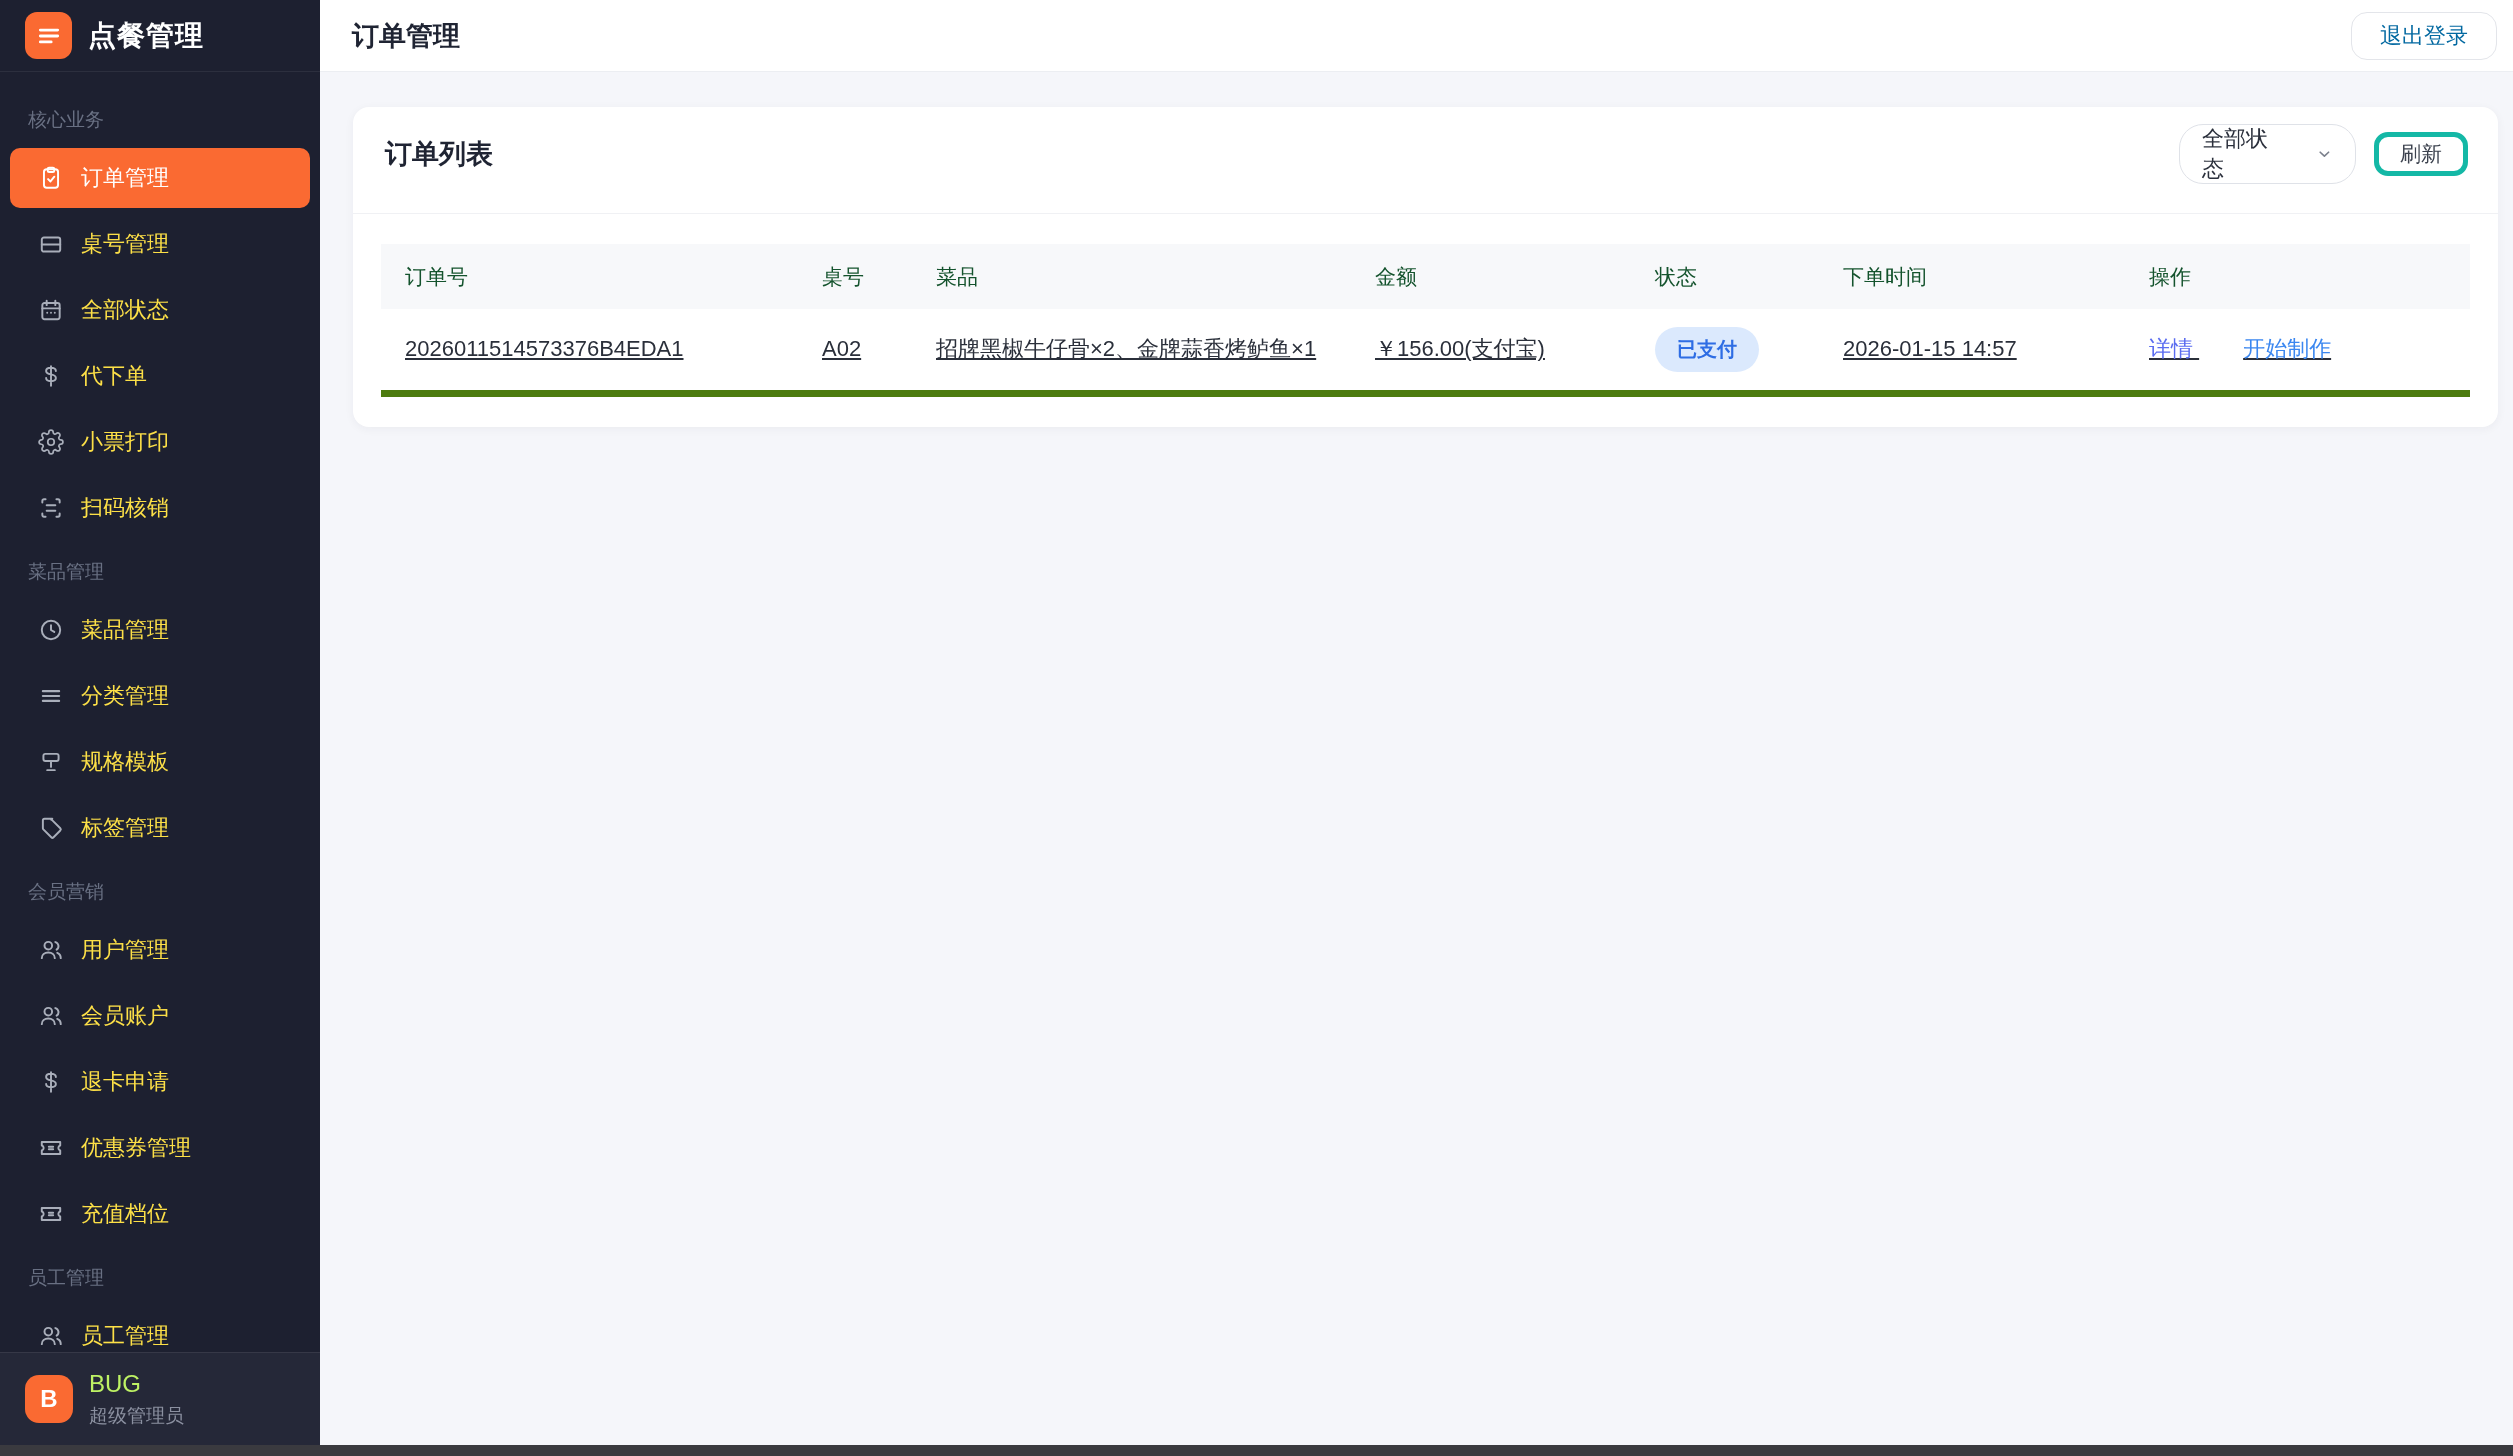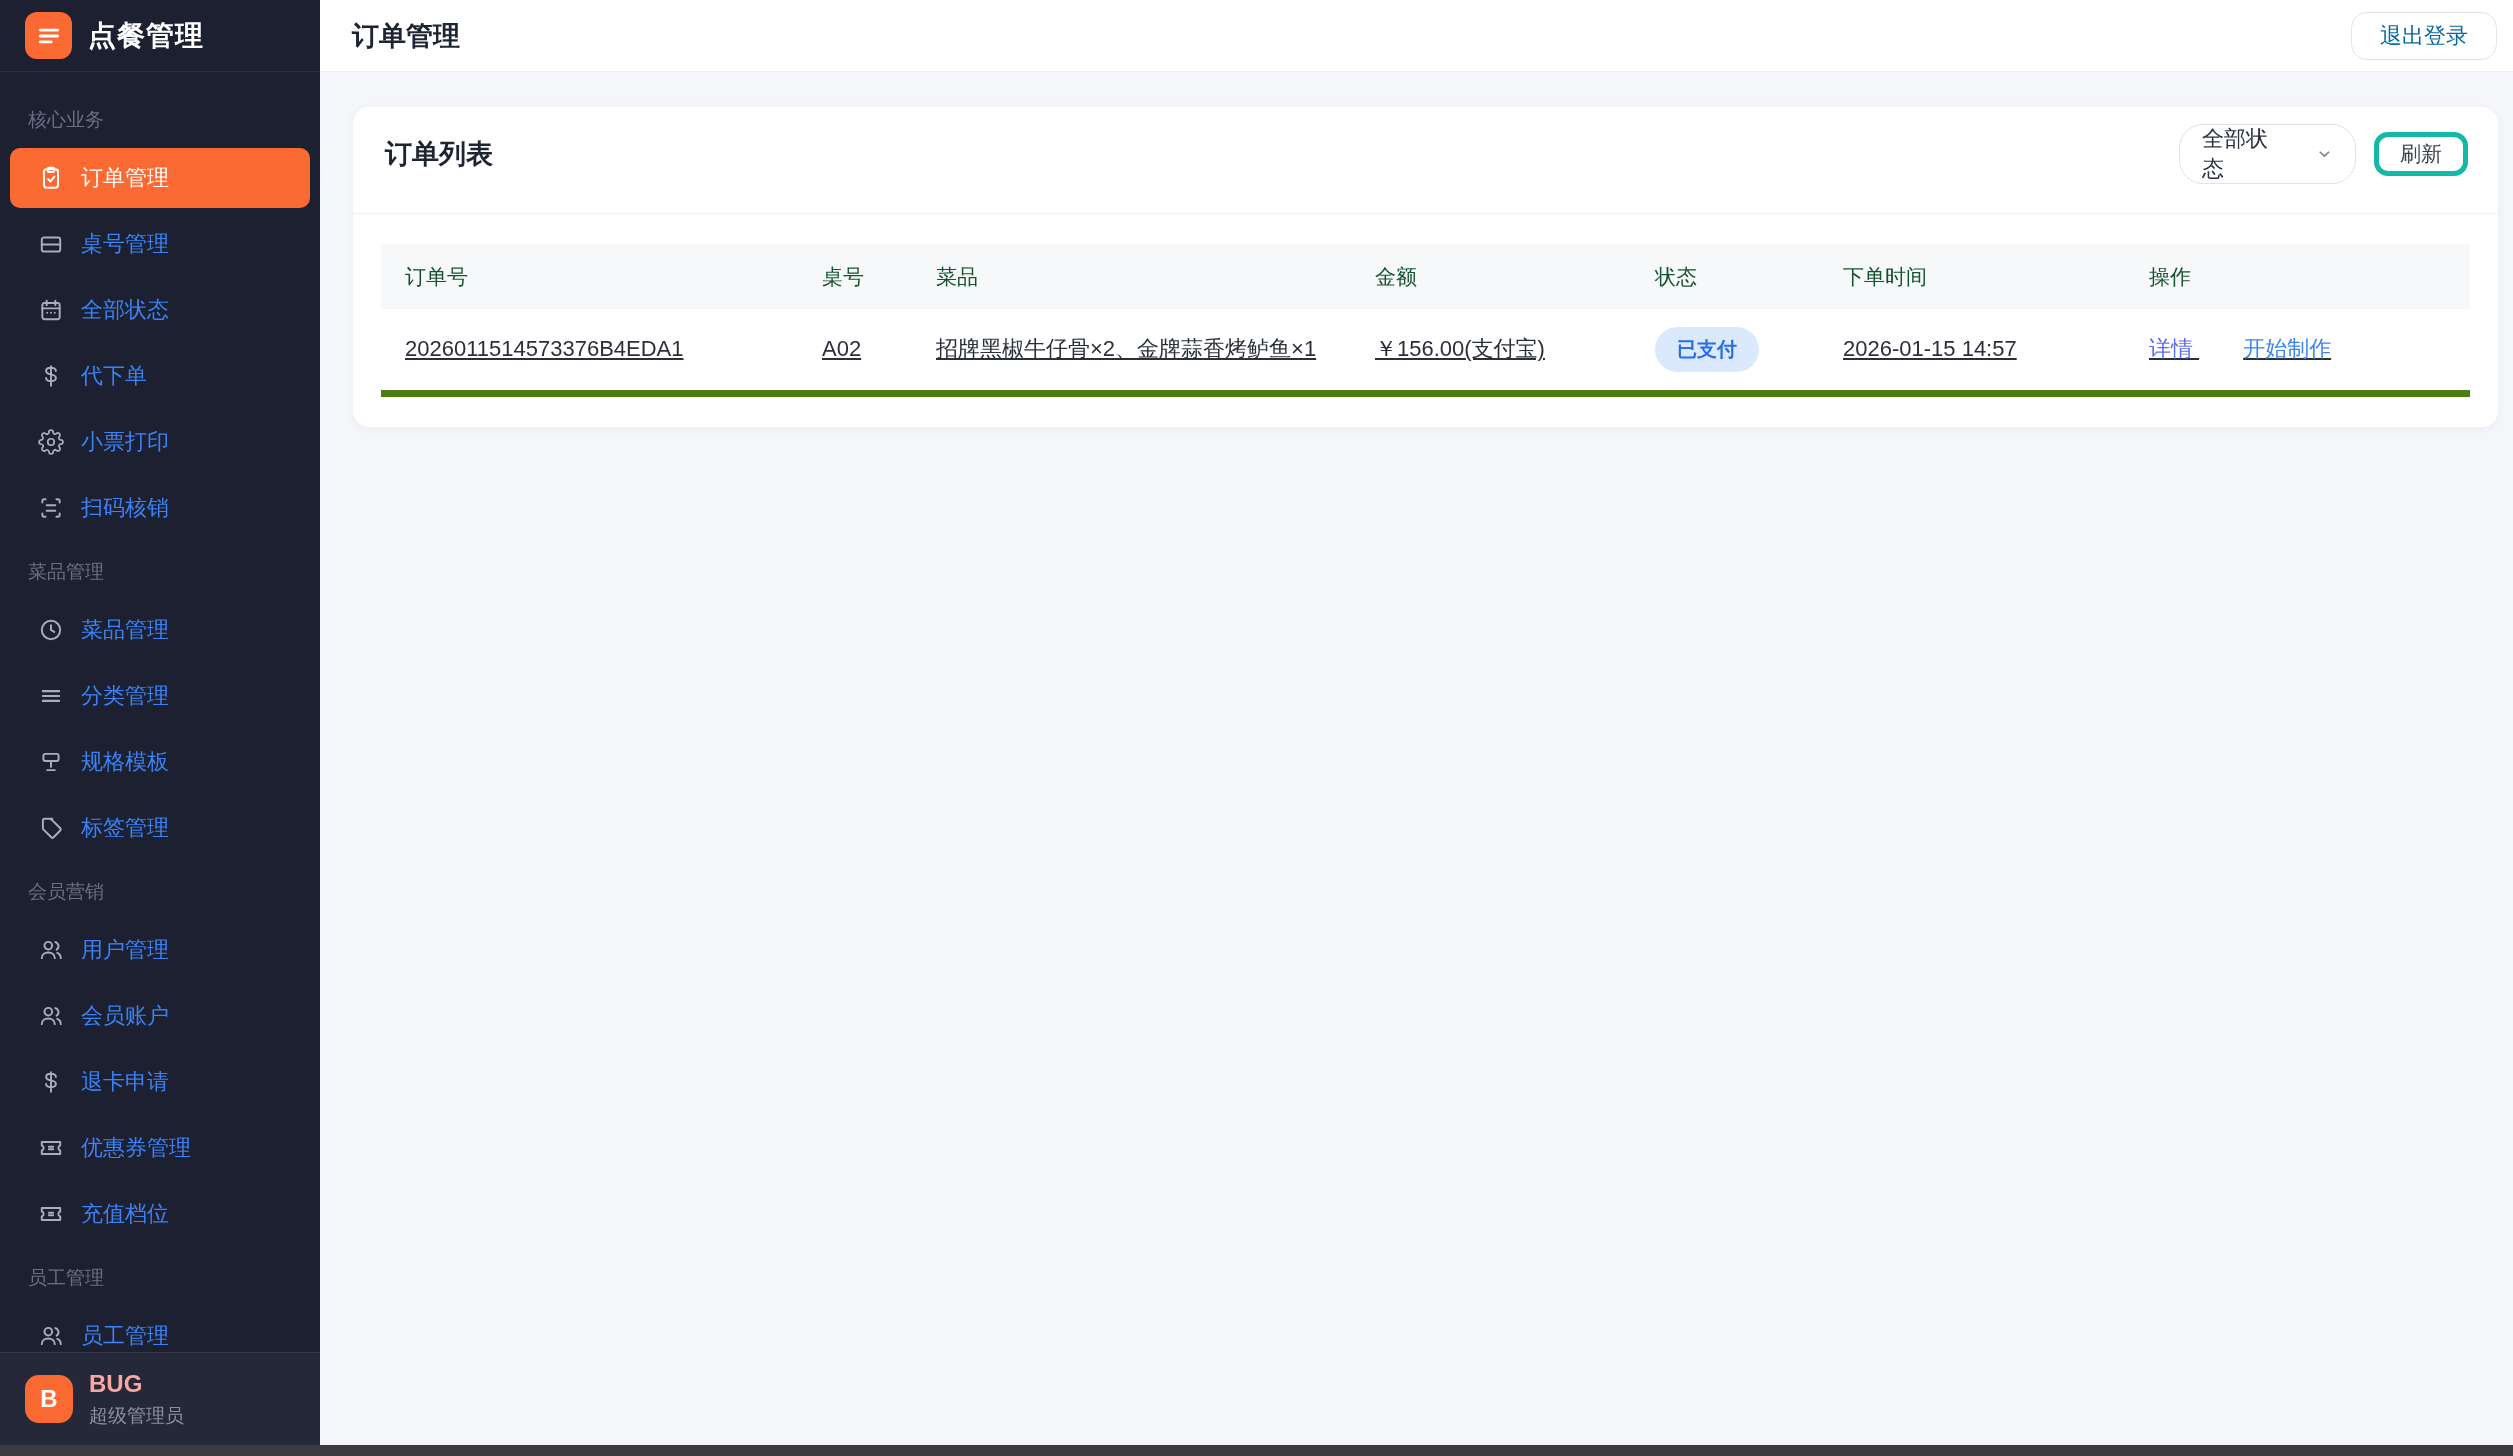--- a/index.html
+++ b/index.html
@@ -13,32 +13,32 @@
     padding:0 25px; border-bottom:1px solid rgba(255,255,255,.07); }
   .logo { width:47px; height:47px; border-radius:12px; background:#fa6a32;
     display:flex; align-items:center; justify-content:center; flex:0 0 47px; cursor:pointer; }
   .logo svg { width:26px; height:26px; }
   .app-title { margin-left:16px; font-size:28px; font-weight:bold; color:#ffffff; letter-spacing:1px; }
 
   .nav { flex:1 1 auto; padding:36px 10px 0; overflow:hidden; }
   .section-label { font-size:19px; color:#697083; padding:0 18px; margin-bottom:16px; line-height:24px; }
   .nav-section + .nav-section .section-label { margin-top:22px; }
   .nav-item { height:60px; border-radius:10px; display:flex; align-items:center;
-    padding:0 28px; margin-bottom:6px; color:#3b82f6; cursor:pointer; }
+    padding:0 28px; margin-bottom:6px; color:#fde047; cursor:pointer; }
   .nav-item svg { width:26px; height:26px; color:#a9aeba; flex:0 0 26px; }
   .nav-item .label { margin-left:17px; font-size:22px; }
   .nav-item.active { background:#fa6a32; color:#ffffff; }
   .nav-item.active svg { color:#ffffff; }
 
   .user-area { flex:0 0 93px; height:93px; background:#252838;
     border-top:1px solid rgba(255,255,255,.08); display:flex; align-items:center; padding:0 25px; }
   .avatar { width:48px; height:48px; border-radius:14px; background:#fa6a32; color:#fff;
     font-size:24px; font-weight:bold; display:flex; align-items:center; justify-content:center; flex:0 0 48px; }
   .user-meta { margin-left:16px; }
-  .user-name { font-size:24px; font-weight:bold; color:#fca5a5; }
+  .user-name { font-size:24px; font-weight:normal; color:#bef264; }
   .user-role { font-size:19px; color:#8b90a0; margin-top:5px; }
 
   
   .topbar { position:absolute; left:320px; right:0; top:0; height:72px; background:#ffffff;
     border-bottom:1px solid #eceef2; display:flex; align-items:center;
     justify-content:space-between; padding:0 16px 0 32px; z-index:4; }
   .page-title { font-size:27px; font-weight:bold; color:#1f2433; }
   .logout-btn { height:48px; padding:0 28px; border-radius:16px; border:1px solid #e3e5ea;
     background:#fff; color:#0369a1; font-size:22px; cursor:pointer;
     font-family:inherit; }

